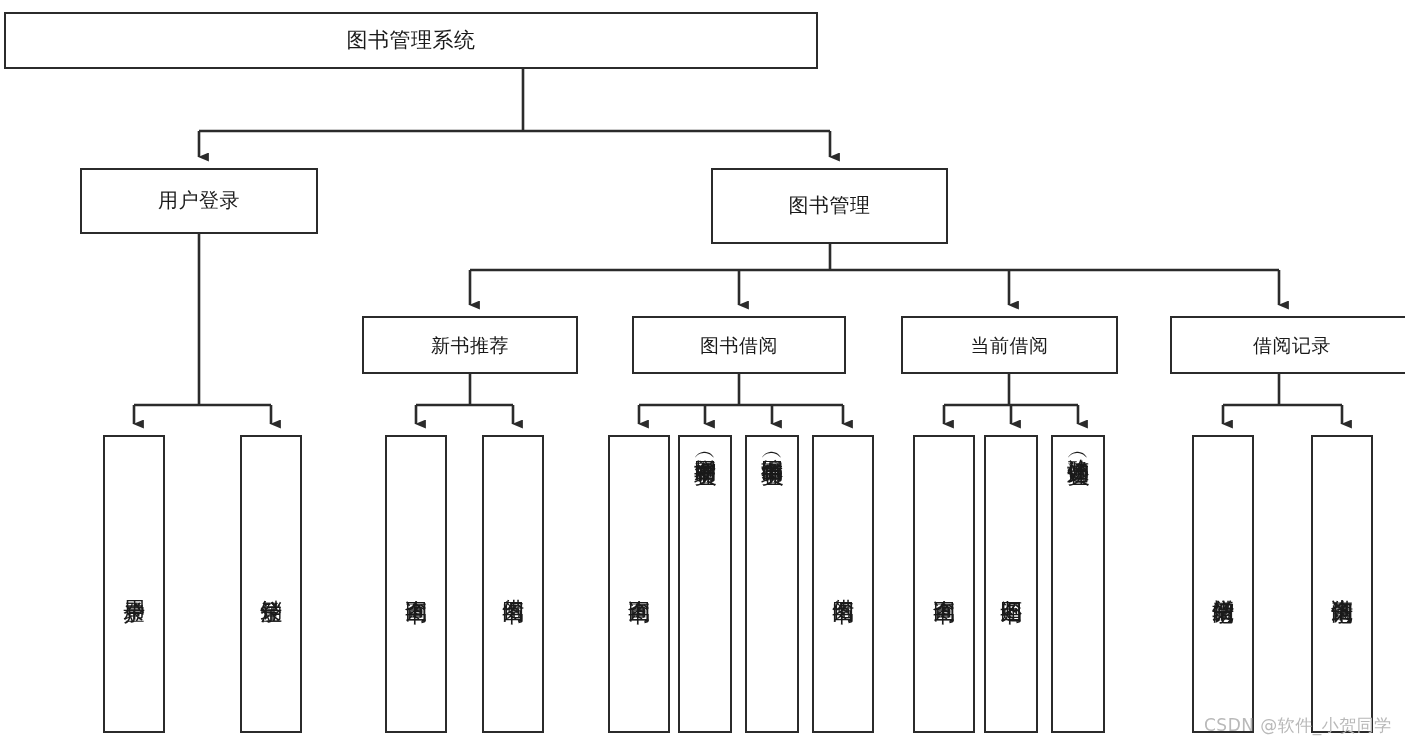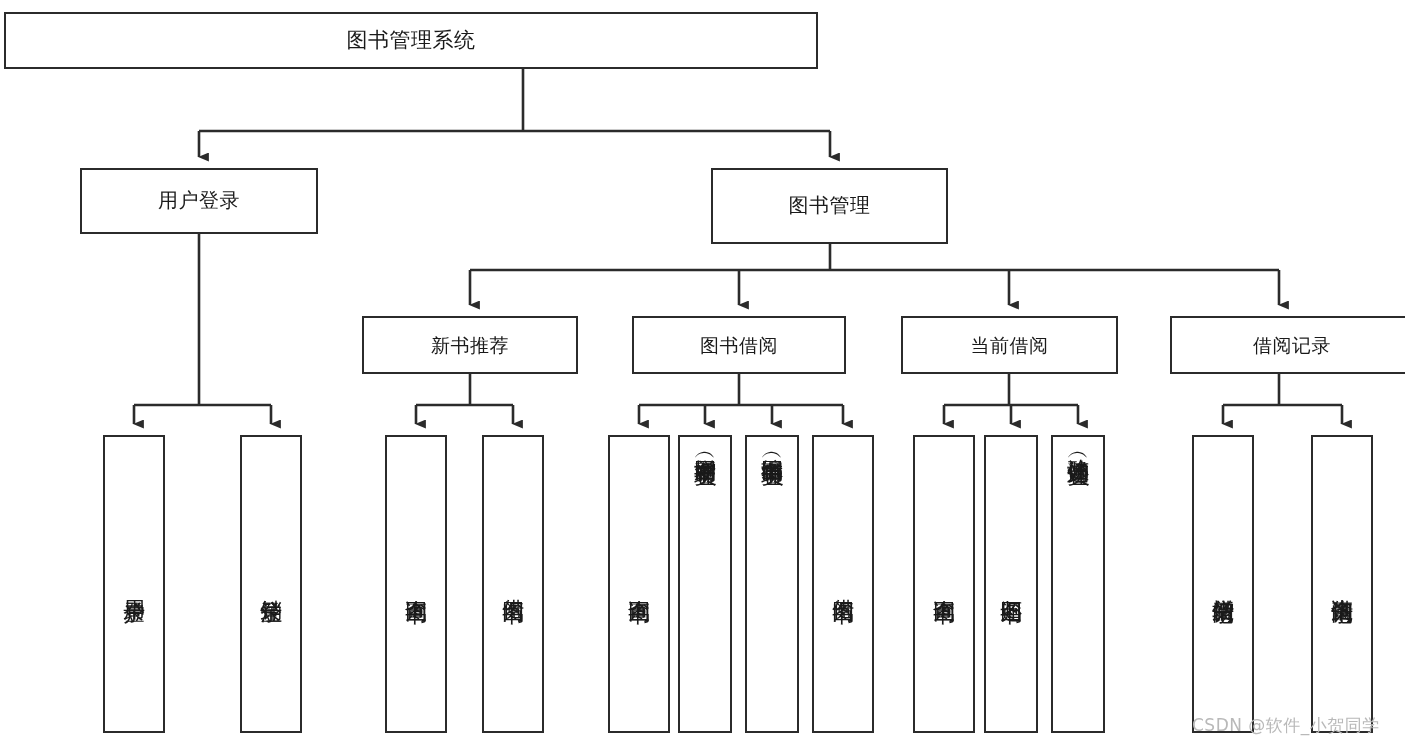--- a/index.html
+++ b/index.html
@@ -66,20 +66,21 @@
   .leaf.top .node-label { margin-top: 4px; }
 
   #watermark {
     position: absolute;
     color: #b9b9b9;
     font-size: 17px;
     letter-spacing: 0.5px;
     z-index: 5;
     white-space: nowrap;
     pointer-events: none;
+    margin-left: 12px;
   }
 </style>
 </head>
 <body>
 
 <div id="diagram-root">
 
   <svg id="edge-layer" viewBox="0 0 1405 747" xmlns="http://www.w3.org/2000/svg">
     <defs>
       <marker id="arrow" viewBox="0 0 10 12" refX="5" refY="11" markerWidth="9" markerHeight="11" orient="auto-start-reverse" markerUnits="userSpaceOnUse">

